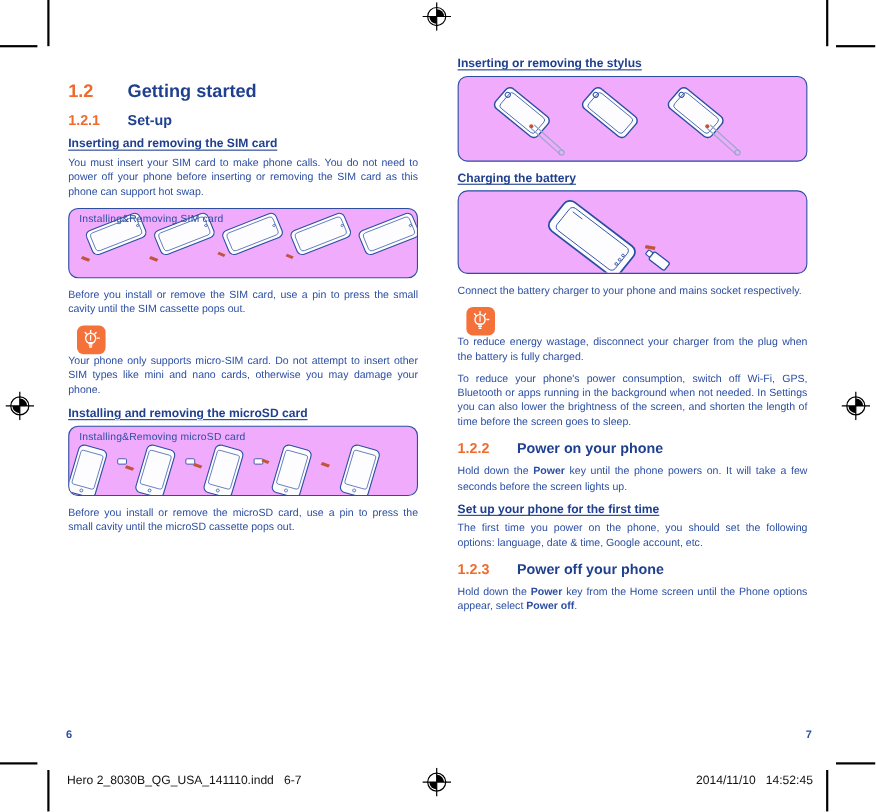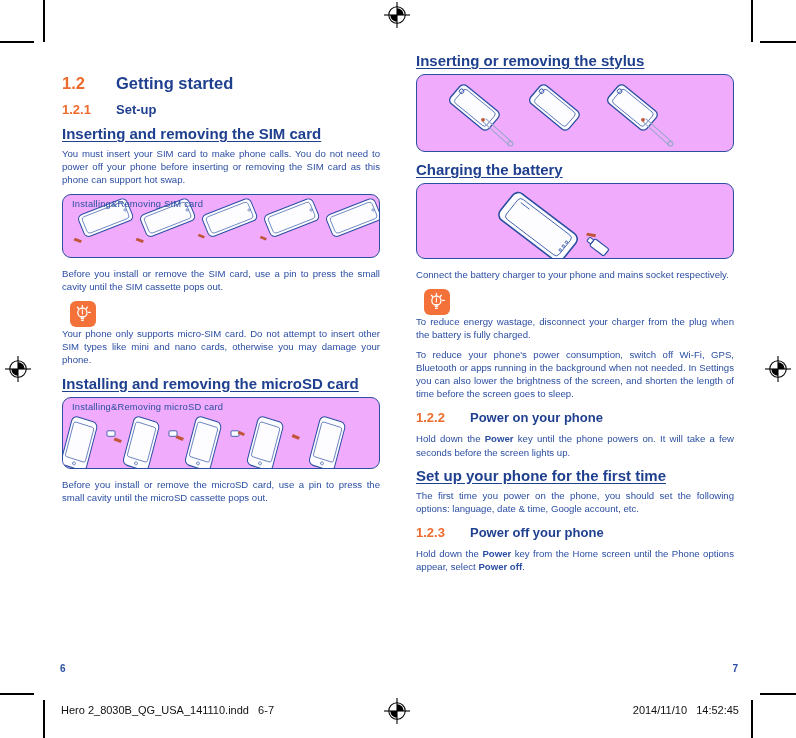--- a/index.html
+++ b/index.html
@@ -63,21 +63,21 @@
     flex: 0 0 54px;
   }
   .h3-title {
     color: #1F3F8F;
     font-size: 13px;
     font-weight: bold;
   }
 
   .h4 {
     color: #1F3F8F;
-    font-size: 15px;
+    font-size: 11px;
     font-weight: bold;
     text-decoration: underline;
     text-underline-offset: 2px;
     margin: 8px 0 5px 0;
     display: block;
   }
 
   p.body {
     color: #2B4EA2;
     font-size: 9.6px;
@@ -277,21 +277,21 @@
           <path d="M12.4 8.6 L12.4 13.6" stroke="#ffffff" stroke-width="1.1" fill="none"></path>
         </svg>
       </div>
       <div class="tip-body">
         <p>Your phone only supports micro-SIM card. Do not attempt to insert other SIM types like mini and nano cards, otherwise you may damage your phone.</p>
       </div>
     </div>
 
     <span class="h4">Installing and removing the microSD card</span>
 
-    <div class="illus" style="height:72px;">
+    <div class="illus" style="height:64px;">
       <span class="cap">Installing&amp;Removing microSD card</span>
       <svg viewBox="0 0 316 64" preserveAspectRatio="none" xmlns="http://www.w3.org/2000/svg">
         <g stroke="#2B4EA2" stroke-width="1" fill="#fdfdff" stroke-linejoin="round">
           <g transform="translate(10,16) rotate(16)">
             <rect x="0" y="0" width="26" height="46" rx="5"></rect>
             <rect x="2.6" y="5" width="20.8" height="33" rx="2" fill="none" stroke-width="0.6"></rect>
             <circle cx="13" cy="41.8" r="1.4" fill="none" stroke-width="0.6"></circle>
           </g>
           <g transform="translate(72,16) rotate(16)">
             <rect x="0" y="0" width="26" height="46" rx="5"></rect>

